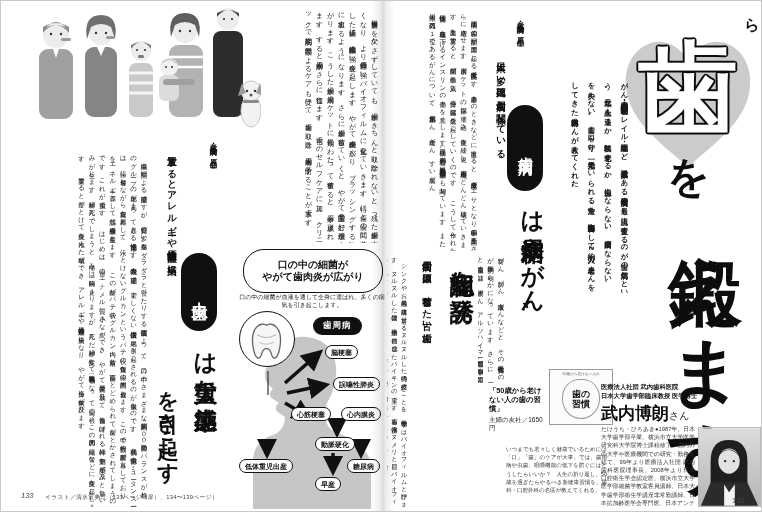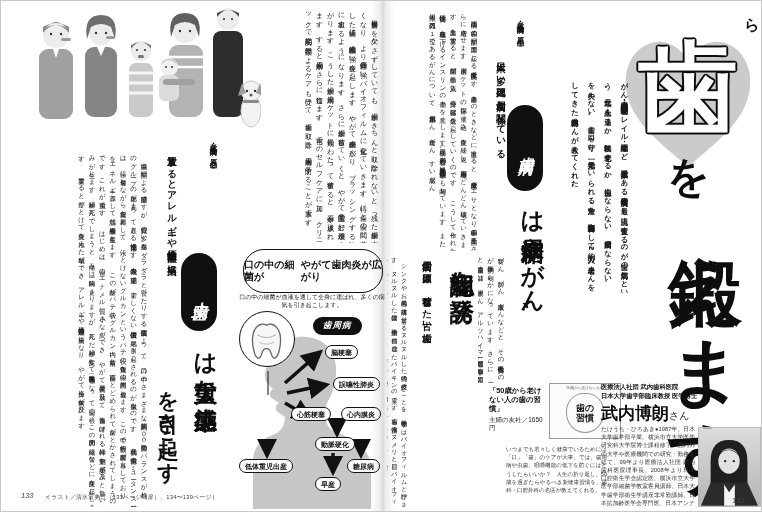--- a/index.html
+++ b/index.html
@@ -6,21 +6,21 @@
   .spread{position:relative;width:762px;height:512px;background:#ffffff;overflow:hidden;
     font-family:"Liberation Sans",sans-serif;border:1px solid #c9c9c9;box-sizing:border-box;}
   .abs{position:absolute;}
   .v{writing-mode:vertical-rl;text-orientation:mixed;}
   .serif{font-family:"Liberation Serif",serif;}
   .bodytxt{font-size:6.4px;line-height:10.4px;letter-spacing:.4px;color:#222;overflow:hidden;}
   .subhead{font-weight:bold;font-size:9.5px;line-height:13px;letter-spacing:.6px;color:#111;overflow:hidden;}
   .kicker{font-weight:bold;font-size:7.5px;letter-spacing:1px;color:#111;}
   .hl{font-weight:bold;color:#0d0d0d;overflow:hidden;}
   .pill{background:#101010;color:#fff;border-radius:30px;display:flex;align-items:center;justify-content:center;}
-  .pill span{font-weight:bold;color:#fff;font-style:italic;}
+  .pill span{font-weight:bold;color:#fff;}
   .gutter{left:370px;top:0;width:24px;height:512px;
     background:linear-gradient(90deg,rgba(0,0,0,0),rgba(0,0,0,.08) 40%,rgba(0,0,0,.15) 50%,rgba(0,0,0,.08) 60%,rgba(0,0,0,0));}
   
   #catchline{left:741px;top:6px;height:240px;font-size:15px;font-weight:bold;letter-spacing:1px;color:#111;}
   #title-art{left:616px;top:4px;width:142px;height:168px;}
   #title-wo{left:666px;top:148px;font-size:42px;font-weight:bold;color:#0d0d0d;}
   #title-rest{left:642px;top:200px;width:102px;height:312px;font-size:74px;line-height:78px;font-weight:bold;color:#0d0d0d;overflow:hidden;}
   #lead{left:545px;top:76px;width:86px;height:216px;font-size:7.3px;line-height:16.5px;font-weight:bold;letter-spacing:.4px;color:#1a1a1a;overflow:hidden;}
   #s1-kicker{left:514px;top:14px;height:92px;}
   #s1-pill{left:506px;top:104px;width:36px;height:86px;}
@@ -28,21 +28,21 @@
   #s1-h1{left:506px;top:194px;width:38px;height:192px;font-size:23px;line-height:25px;}
   #s1-h2{left:434px;top:252px;width:40px;height:160px;font-size:24px;line-height:26px;}
   #s1-sub1{left:480px;top:54px;width:27px;height:128px;}
   #s1-body1{left:386px;top:8px;width:92px;height:242px;}
   #s1-body1b{left:477px;top:252px;width:28px;height:130px;}
   #s1-sub2{left:408px;top:252px;width:25px;height:114px;}
   #s1-body2{left:386px;top:252px;width:21px;height:254px;font-size:6px;line-height:9.6px;}
   #book-info{left:488px;top:385px;width:56px;}
   #book-title{font-size:7.3px;font-weight:bold;line-height:9px;color:#111;}
   #book-pub{font-size:6.5px;margin-top:3px;color:#222;line-height:8px;}
-  #book-cover{left:548px;top:382px;width:72px;height:56px;border:1px solid #9a9a9a;background:#fbfbfb;box-sizing:border-box;text-align:center;}
+  #book-cover{left:548px;top:368px;width:64px;height:56px;border:1px solid #9a9a9a;background:#fbfbfb;box-sizing:border-box;text-align:center;}
   #cover-top{font-size:3.6px;color:#555;padding-top:2px;letter-spacing:0;line-height:4.5px;}
   #cover-tooth{margin:2px auto 0;width:36px;height:38px;border:1px solid #999;border-radius:46% 46% 50% 50%;display:flex;align-items:center;justify-content:center;}
   #cover-title{width:22px;font-size:9px;font-weight:bold;line-height:10px;color:#111;}
   #book-caption{left:505px;top:444px;width:101px;font-size:5.5px;line-height:8.2px;color:#333;text-align:justify;}
   #author-affils{left:600px;top:382px;width:160px;font-size:6.3px;font-weight:bold;line-height:8.6px;color:#111;}
   #author-name-row{left:600px;top:401px;}
   #author-name{font-size:17px;font-weight:bold;color:#0d0d0d;}
   #author-hon{font-size:10px;color:#222;}
   #author-bio{left:600px;top:424px;width:94px;height:82px;font-size:5.8px;line-height:8.2px;color:#333;overflow:hidden;text-align:justify;}
   #author-photo{left:697px;top:426px;width:63px;height:80px;border:1px solid #bbb;box-sizing:border-box;}
@@ -55,21 +55,21 @@
   #s2-pill span{font-size:16px;letter-spacing:3px;}
   #s2-h1{left:181px;top:336px;width:36px;height:176px;font-size:23px;line-height:25px;}
   #s2-h2{left:145px;top:374px;width:34px;height:138px;font-size:21px;line-height:23px;}
   #s2-sub{left:150px;top:148px;width:28px;height:192px;}
   #s2-body{left:22px;top:150px;width:126px;height:356px;}
   #credit{left:44px;top:492px;font-size:5.8px;color:#444;letter-spacing:.3px;}
   #pn-left{left:20px;top:490px;font-size:7.5px;color:#444;font-style:italic;}
   
   #diagram{left:238px;top:246px;width:146px;height:262px;}
   #dg-titlebox{left:4px;top:2px;width:138px;height:42px;border:1.5px solid #111;border-radius:21px;
-    display:flex;flex-direction:row;align-items:center;justify-content:center;background:#fff;}
+    display:flex;flex-direction:column;align-items:center;justify-content:center;background:#fff;}
   #dg-titlebox div{font-size:10px;font-weight:bold;line-height:12px;color:#111;}
   #dg-sub{left:0;top:47px;width:146px;text-align:center;font-size:6px;line-height:7.8px;color:#222;}
   #dg-circle{left:0;top:64px;width:56px;height:56px;border:1.5px solid #111;border-radius:50%;background:#fff;box-sizing:border-box;}
   #dg-pill{left:74px;top:70px;padding:3px 10px;border-radius:12px;}
   #dg-pill span{font-size:8.5px;letter-spacing:1px;}
   #dg-svg{left:0;top:0;width:146px;height:262px;}
   .node{position:absolute;background:#fff;border:1.3px solid #111;border-radius:9px;
     font-size:7px;font-weight:bold;color:#111;padding:2.5px 5px;white-space:nowrap;line-height:1;}
   #n0{left:86px;top:98px;}  #n1{left:94px;top:130px;}
   #n2{left:52px;top:160px;} #n3{left:102px;top:160px;}

